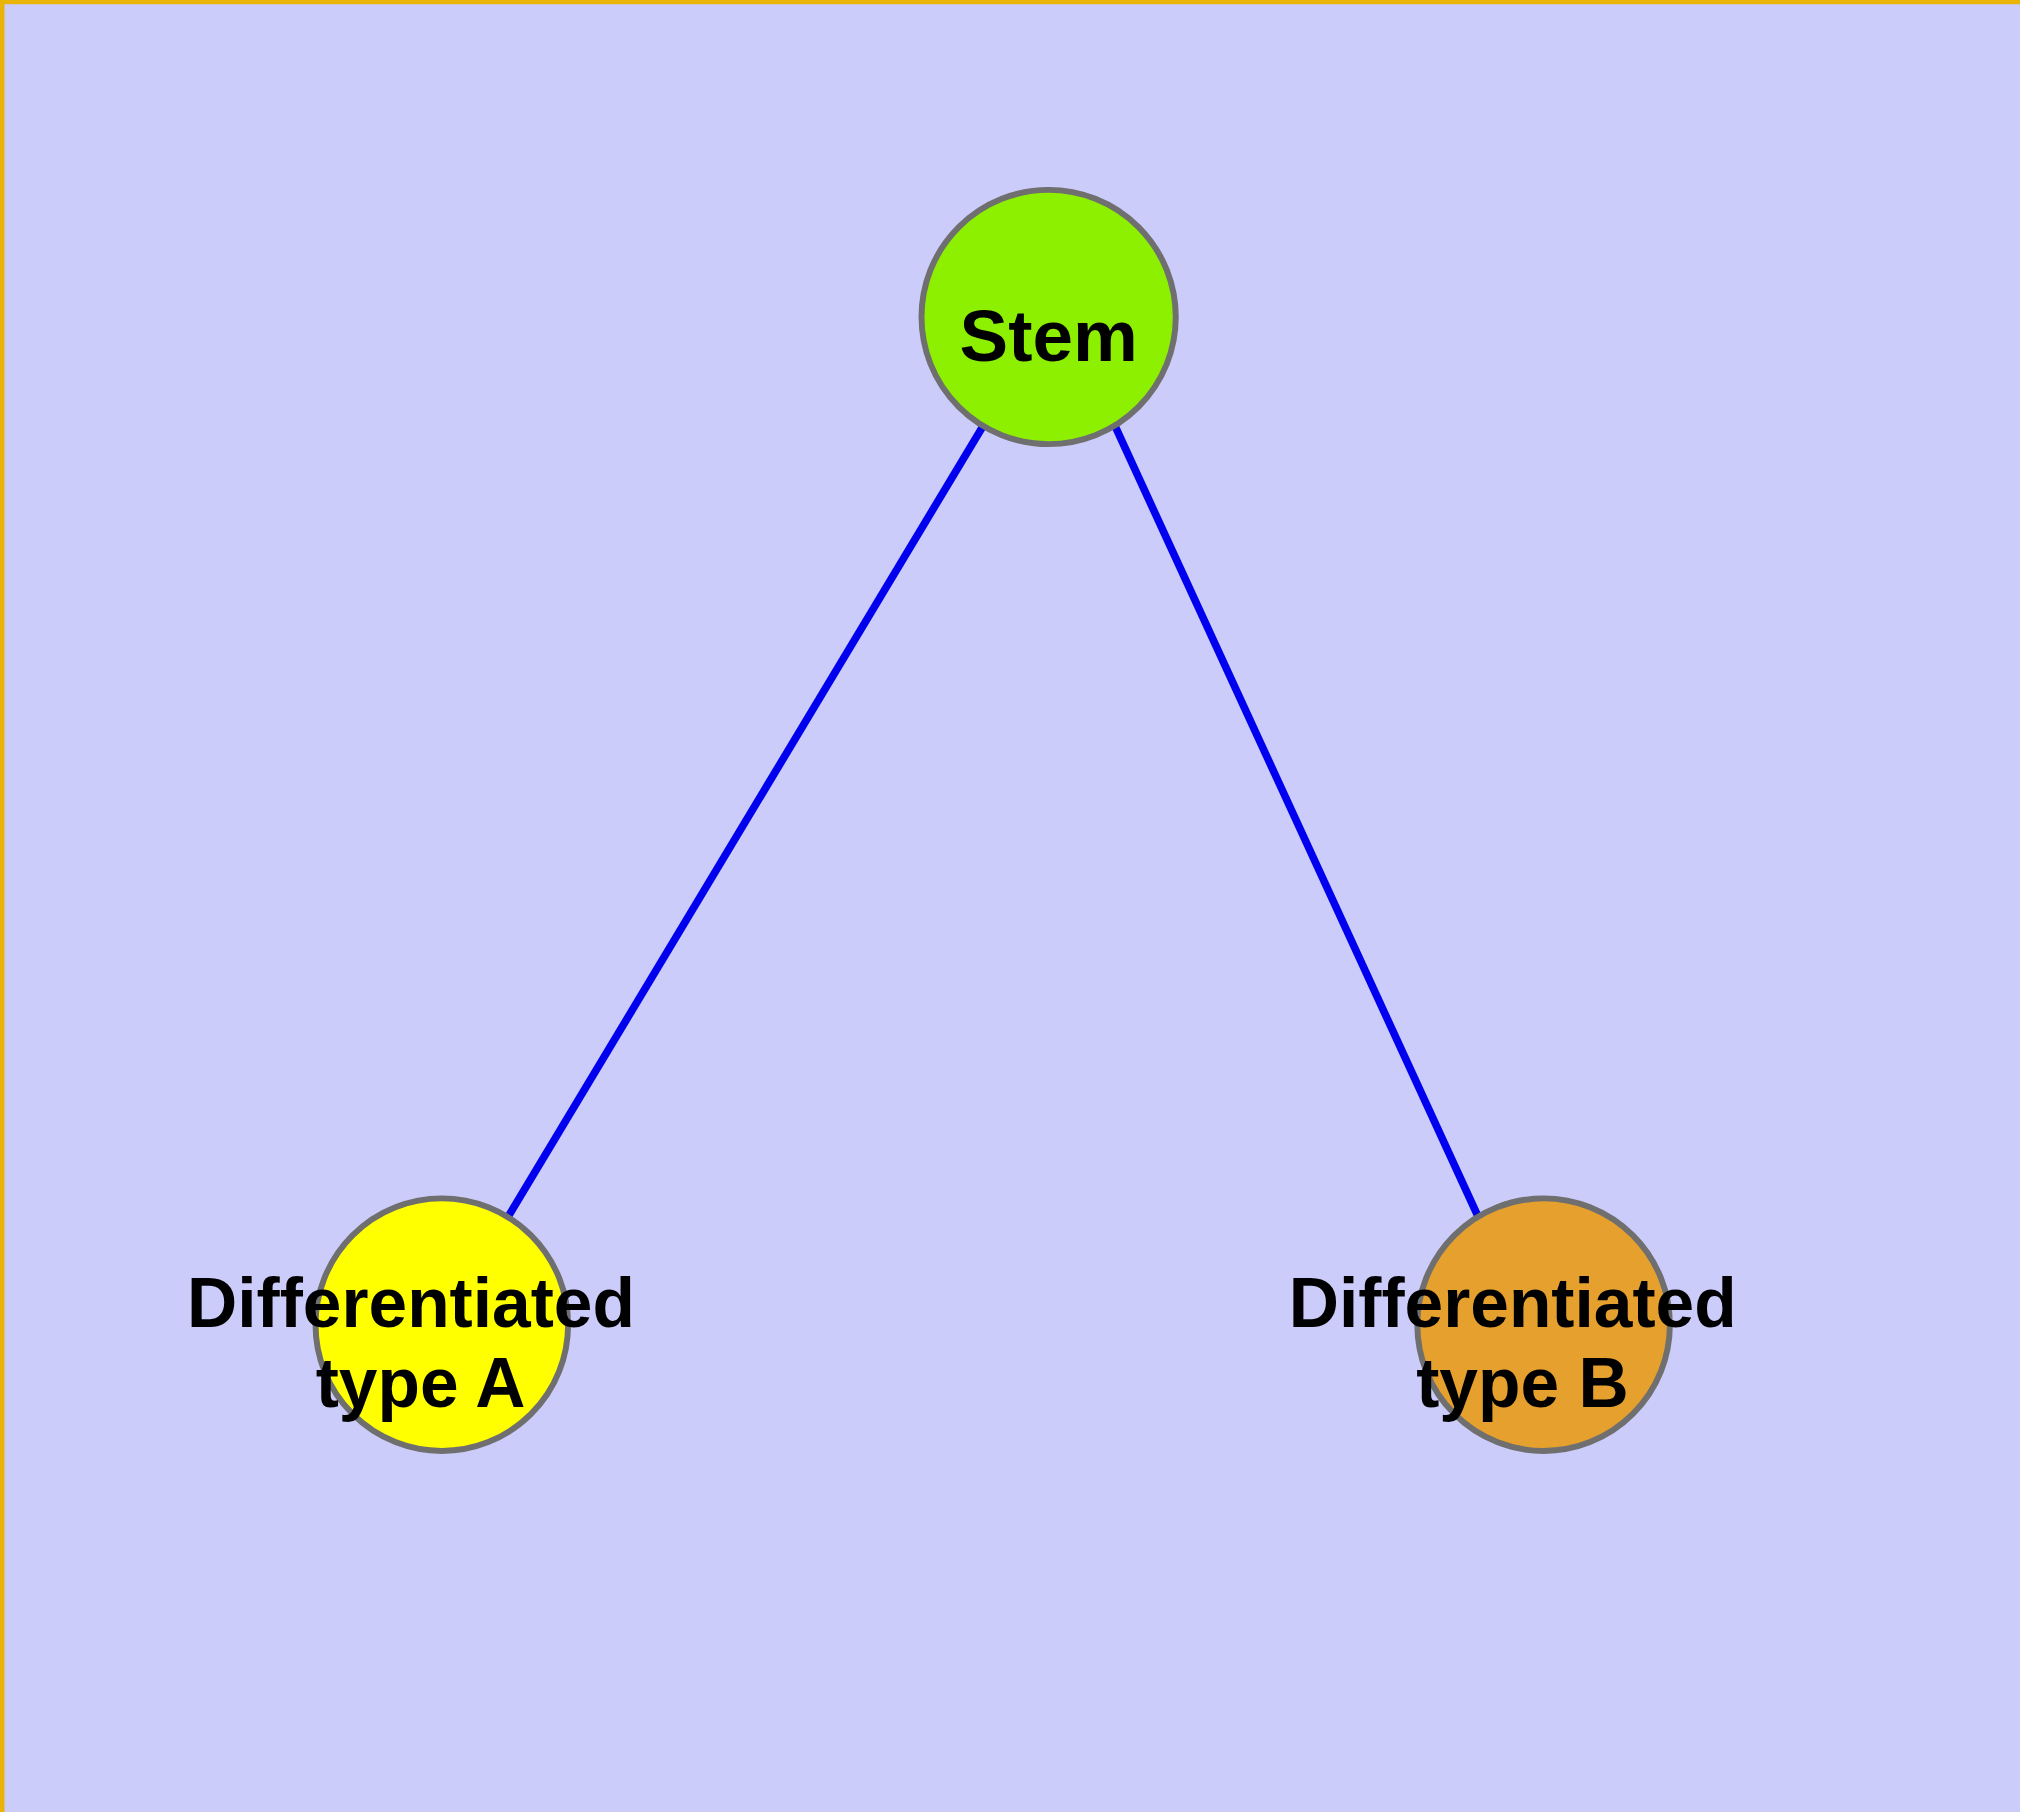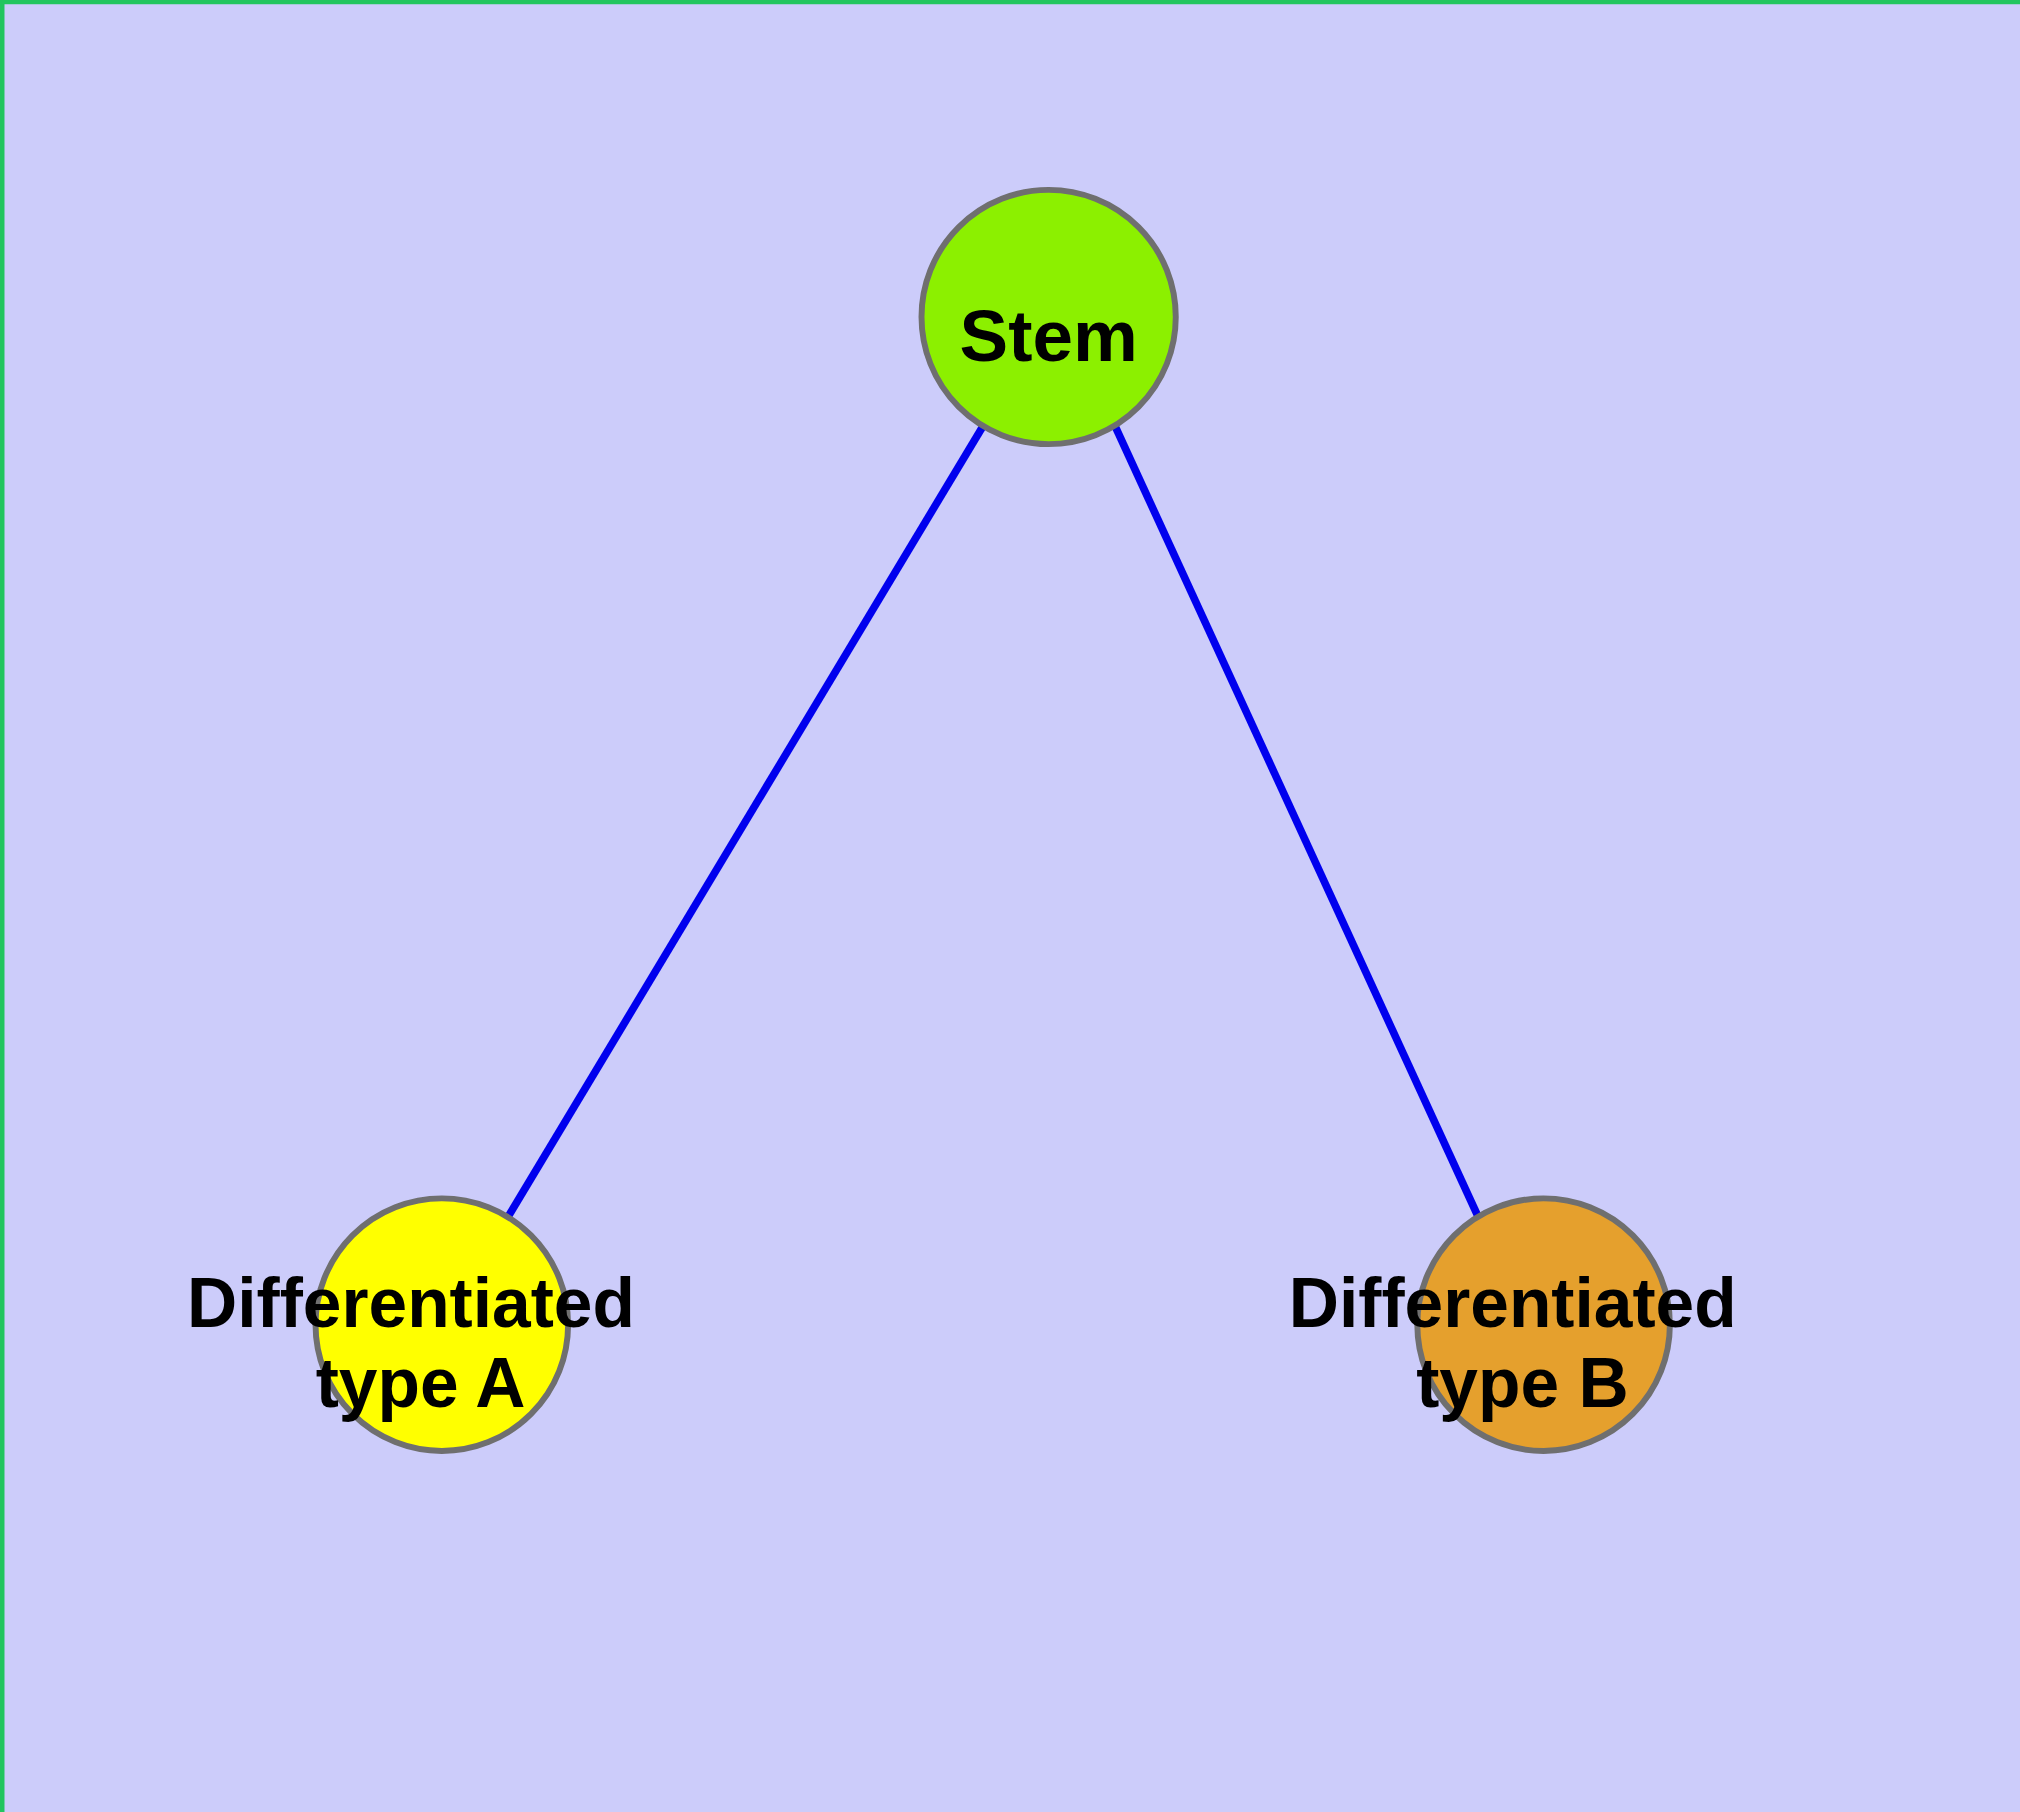--- a/index.html
+++ b/index.html
@@ -33,21 +33,21 @@
     font-family: "Liberation Sans", sans-serif;
     font-weight: bold;
     fill: #000000;
     paint-order: normal;
     dominant-baseline: middle;
   }
 </style>
 </head>
 <body style="width: 2021px; height: 1812px;">
 
-<div id="graph-canvas" style="background: #22c55e;">
+<div id="graph-canvas" style="background: #eab308;">
   <svg id="graph-svg" width="2021" height="1812" viewBox="0 0 2384 2138">
 
     <rect id="bg-rect" x="5" y="5" width="2379" height="2133" fill="#ccccfa"></rect>
 
     <g id="edges-layer">
       <line id="edge-0" x1="1160" y1="502" x2="599" y2="1436" stroke="#0000ee" stroke-width="9" stroke-linecap="butt"></line>
       <line id="edge-1" x1="1315" y1="502" x2="1744" y2="1436" stroke="#0000ee" stroke-width="9" stroke-linecap="butt"></line>
     </g>
 
     <g id="nodes-layer">

